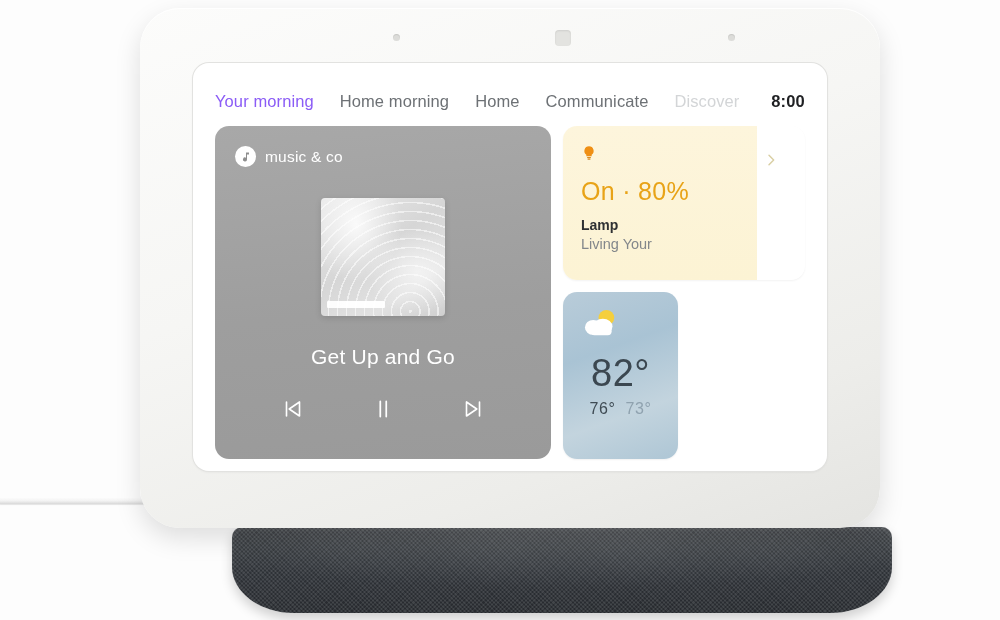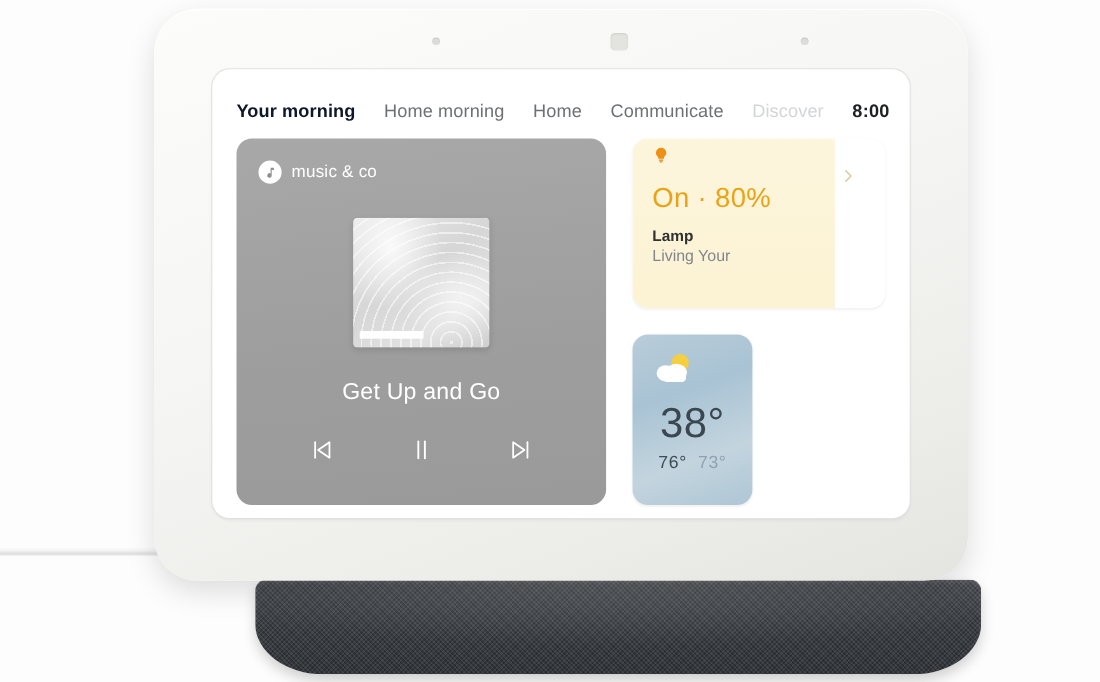--- a/index.html
+++ b/index.html
@@ -61,34 +61,34 @@
     box-shadow: 0 0 0 1px #e2e2e0, 0 1px 3px rgba(0,0,0,.07);
     overflow:hidden;
   }
 
   
   .nav {
     position:absolute; left:0; top:18px; width:100%; height:40px;
     display:flex; align-items:center; padding: 0 22px;
   }
   .tab { font-size:16.5px; letter-spacing:.1px; margin-right:26px; white-space:nowrap; }
-  .tab.active   { color:#0f172a; font-weight:700; }
+  .tab.active   { color:#8b5cf6; font-weight:400; }
   .tab.normal   { color:#6d7175; }
   .tab.faded    { color:#d3d5d7; }
   .clock {
     margin-left:auto; font-size:16.5px; color:#1f2023; font-weight:600; letter-spacing:.2px;
   }
 
   
   .grid {
     position:absolute; left:22px; top:63px; right:22px; bottom:12px;
     display:grid;
     grid-template-columns: 336px 1fr;
     grid-template-rows: 154px 1fr;
-    gap: 24px;
+    gap: 12px;
   }
 
   
   .media-card {
     grid-row: 1 / span 2; grid-column: 1;
     background: linear-gradient(175deg, #a8a8a8, #9e9e9e 55%, #9a9a9a);
     border-radius:14px; position:relative; overflow:hidden;
   }
   .provider { position:absolute; left:20px; top:20px; display:flex; align-items:center; gap:9px; }
   .provider-badge {
@@ -124,21 +124,21 @@
   .lamp-card {
     grid-row:1; grid-column:2;
     border-radius:14px; position:relative; overflow:hidden;
     background:#ffffff;
     box-shadow: 0 1px 2px rgba(0,0,0,.05);
   }
   .lamp-fill {
     position:absolute; left:0; top:0; bottom:0; width:80%;
     background: linear-gradient(180deg,#fdf5dc,#fcf3d4);
   }
-  .lamp-inner { position:absolute; inset:0; padding:4px 18px; }
+  .lamp-inner { position:absolute; inset:0; padding:16px 18px; }
   .bulb-icon { width:16px; height:22px; }
   .lamp-state {
     margin-top:9px; font-size:25px; color:#e8a317; letter-spacing:.3px;
   }
   .lamp-name  { margin-top:11px; font-size:14px; color:#2f3133; font-weight:600; }
   .lamp-room  { margin-top:3px;  font-size:14.5px; color:#83878b; }
   .chev {
     position:absolute; right:26px; top:26px; width:16px; height:16px; cursor:pointer;
   }
 
@@ -265,21 +265,21 @@
 
         <div class="bottom-row">
 
           <div class="weather-card">
             <svg class="wx-icon" viewBox="0 0 48 34">
               <circle cx="29" cy="11" r="9" fill="#f5cf3d"></circle>
               <ellipse cx="14" cy="22" rx="9.5" ry="8.5" fill="#ffffff"></ellipse>
               <ellipse cx="25" cy="21" rx="11" ry="9" fill="#ffffff"></ellipse>
               <rect x="11" y="22" width="24" height="9" rx="4.5" fill="#ffffff"></rect>
             </svg>
-            <div class="wx-temp">38°</div>
+            <div class="wx-temp">82°</div>
             <div class="wx-hilo">
               <span class="wx-hi">76°</span>
               <span class="wx-lo">73°</span>
             </div>
           </div>
 
 
         </div>
       </div>
     </div>

